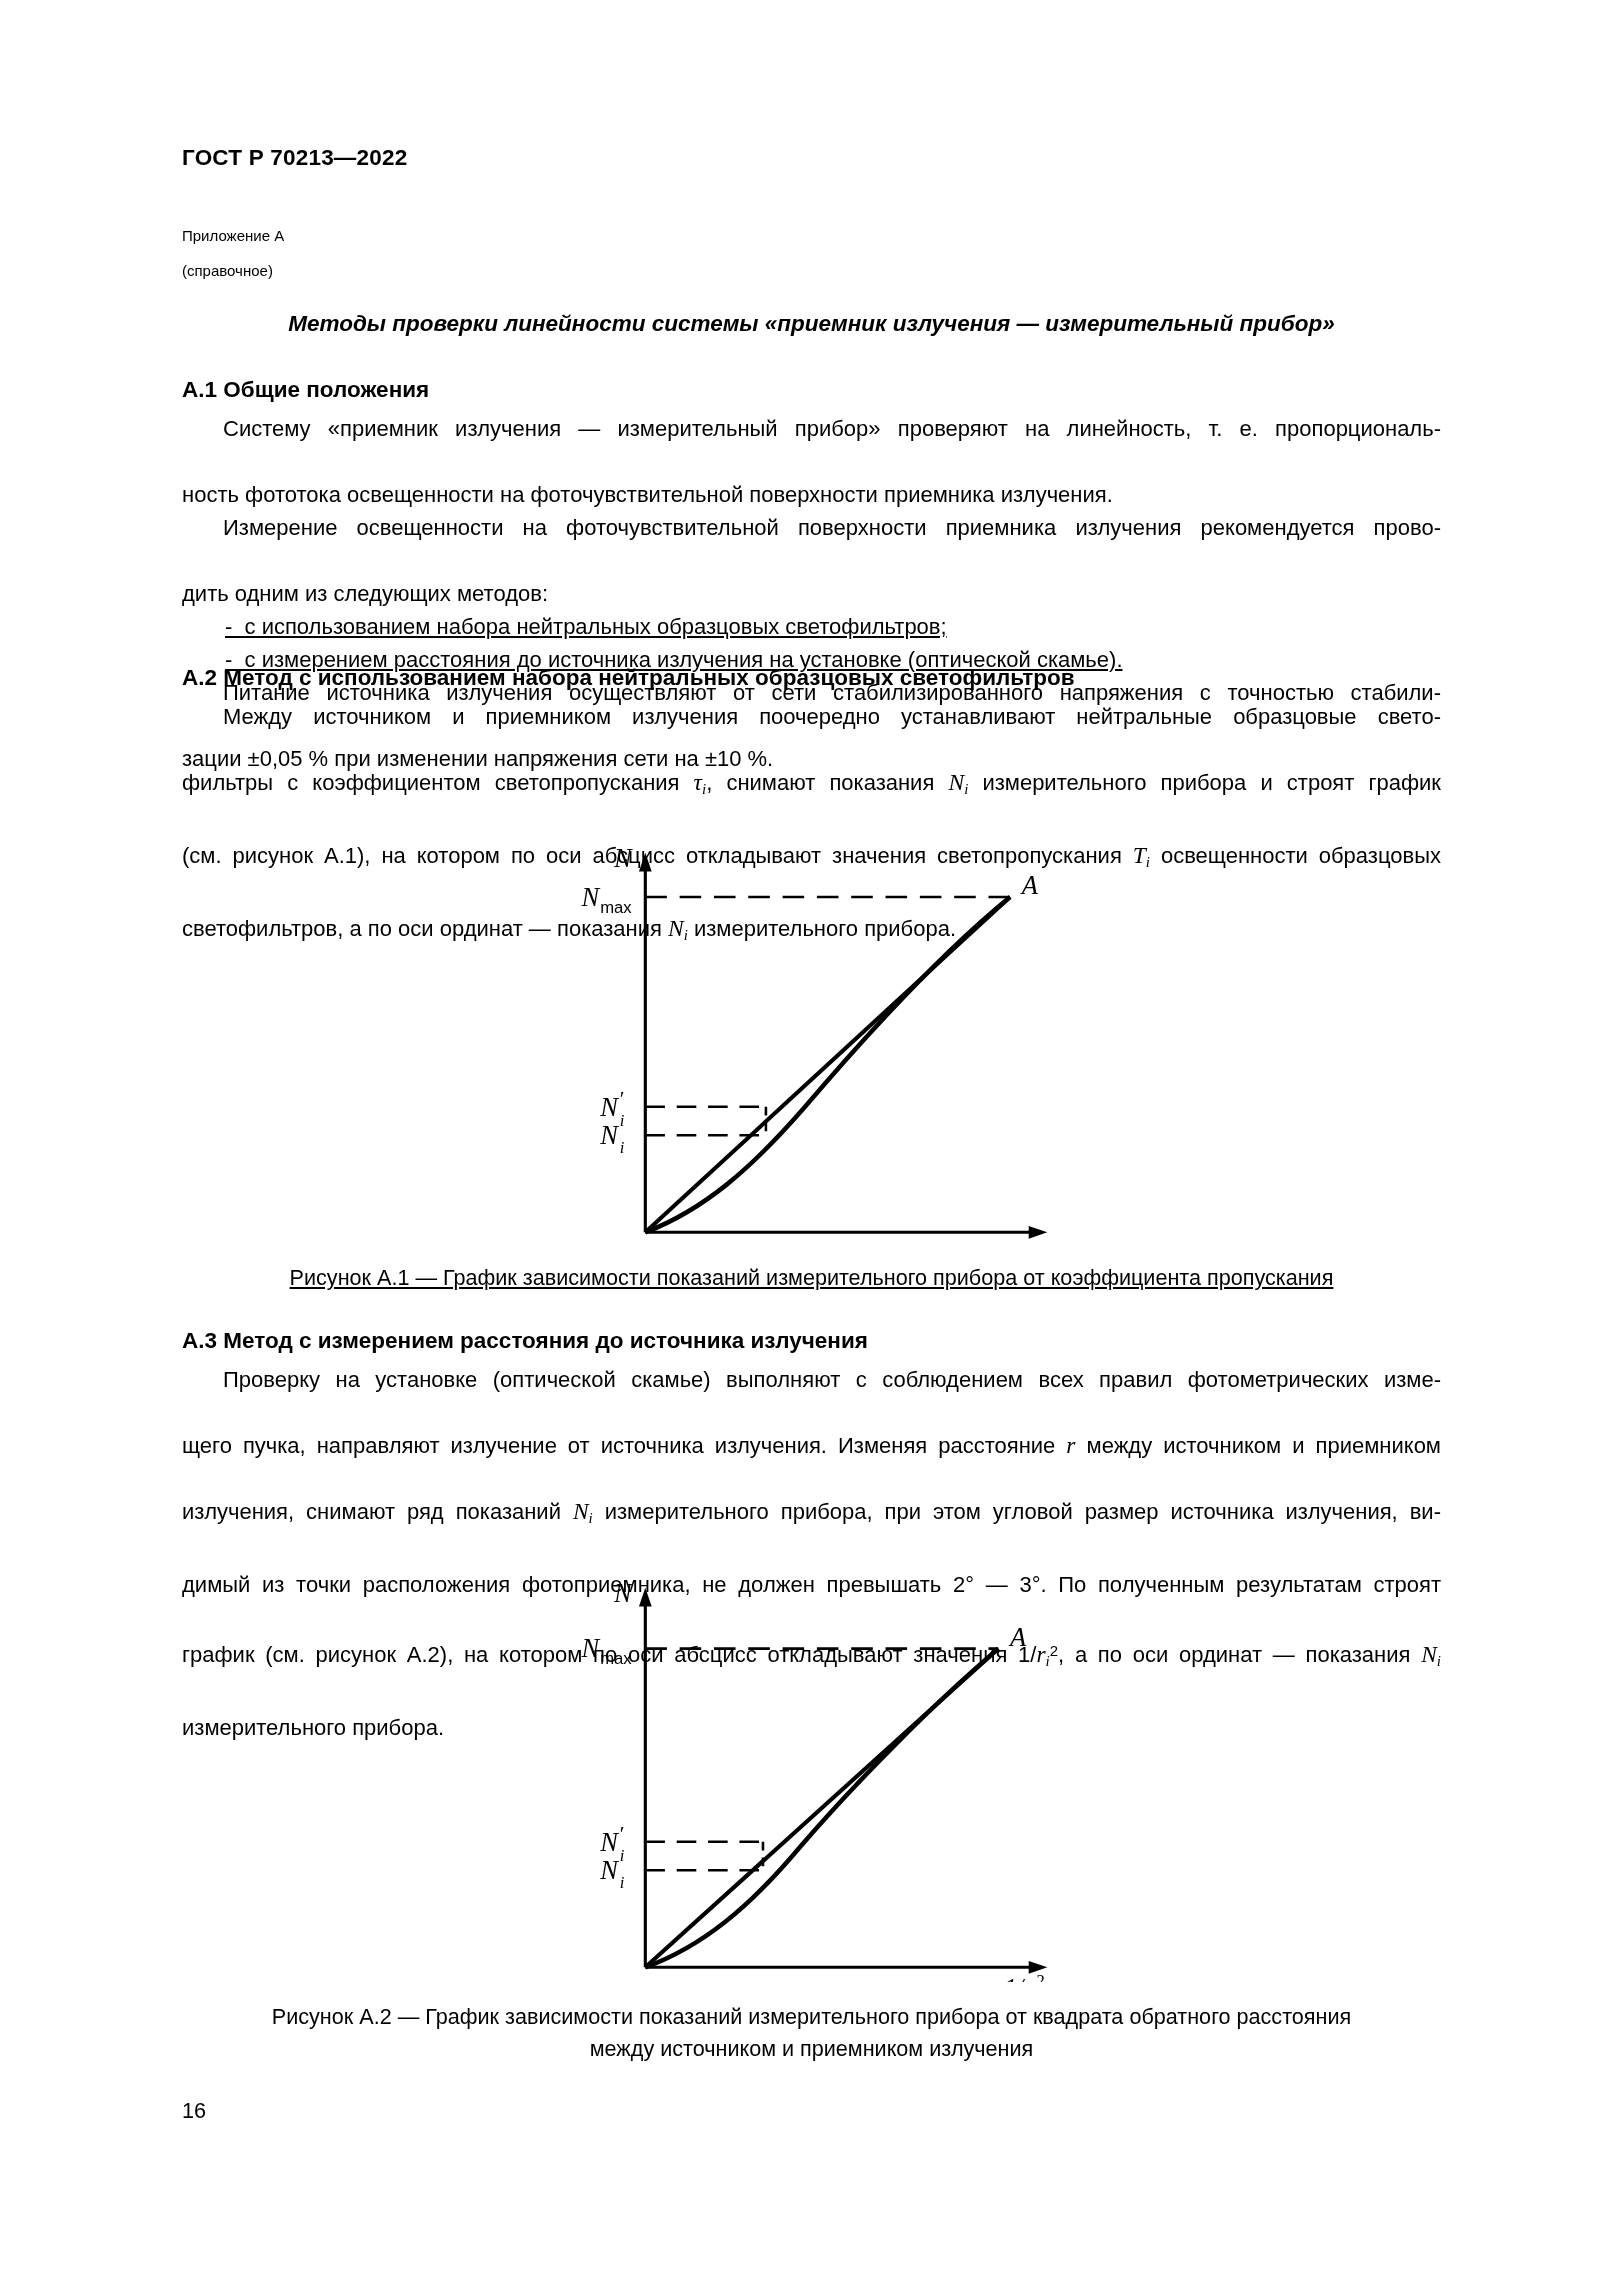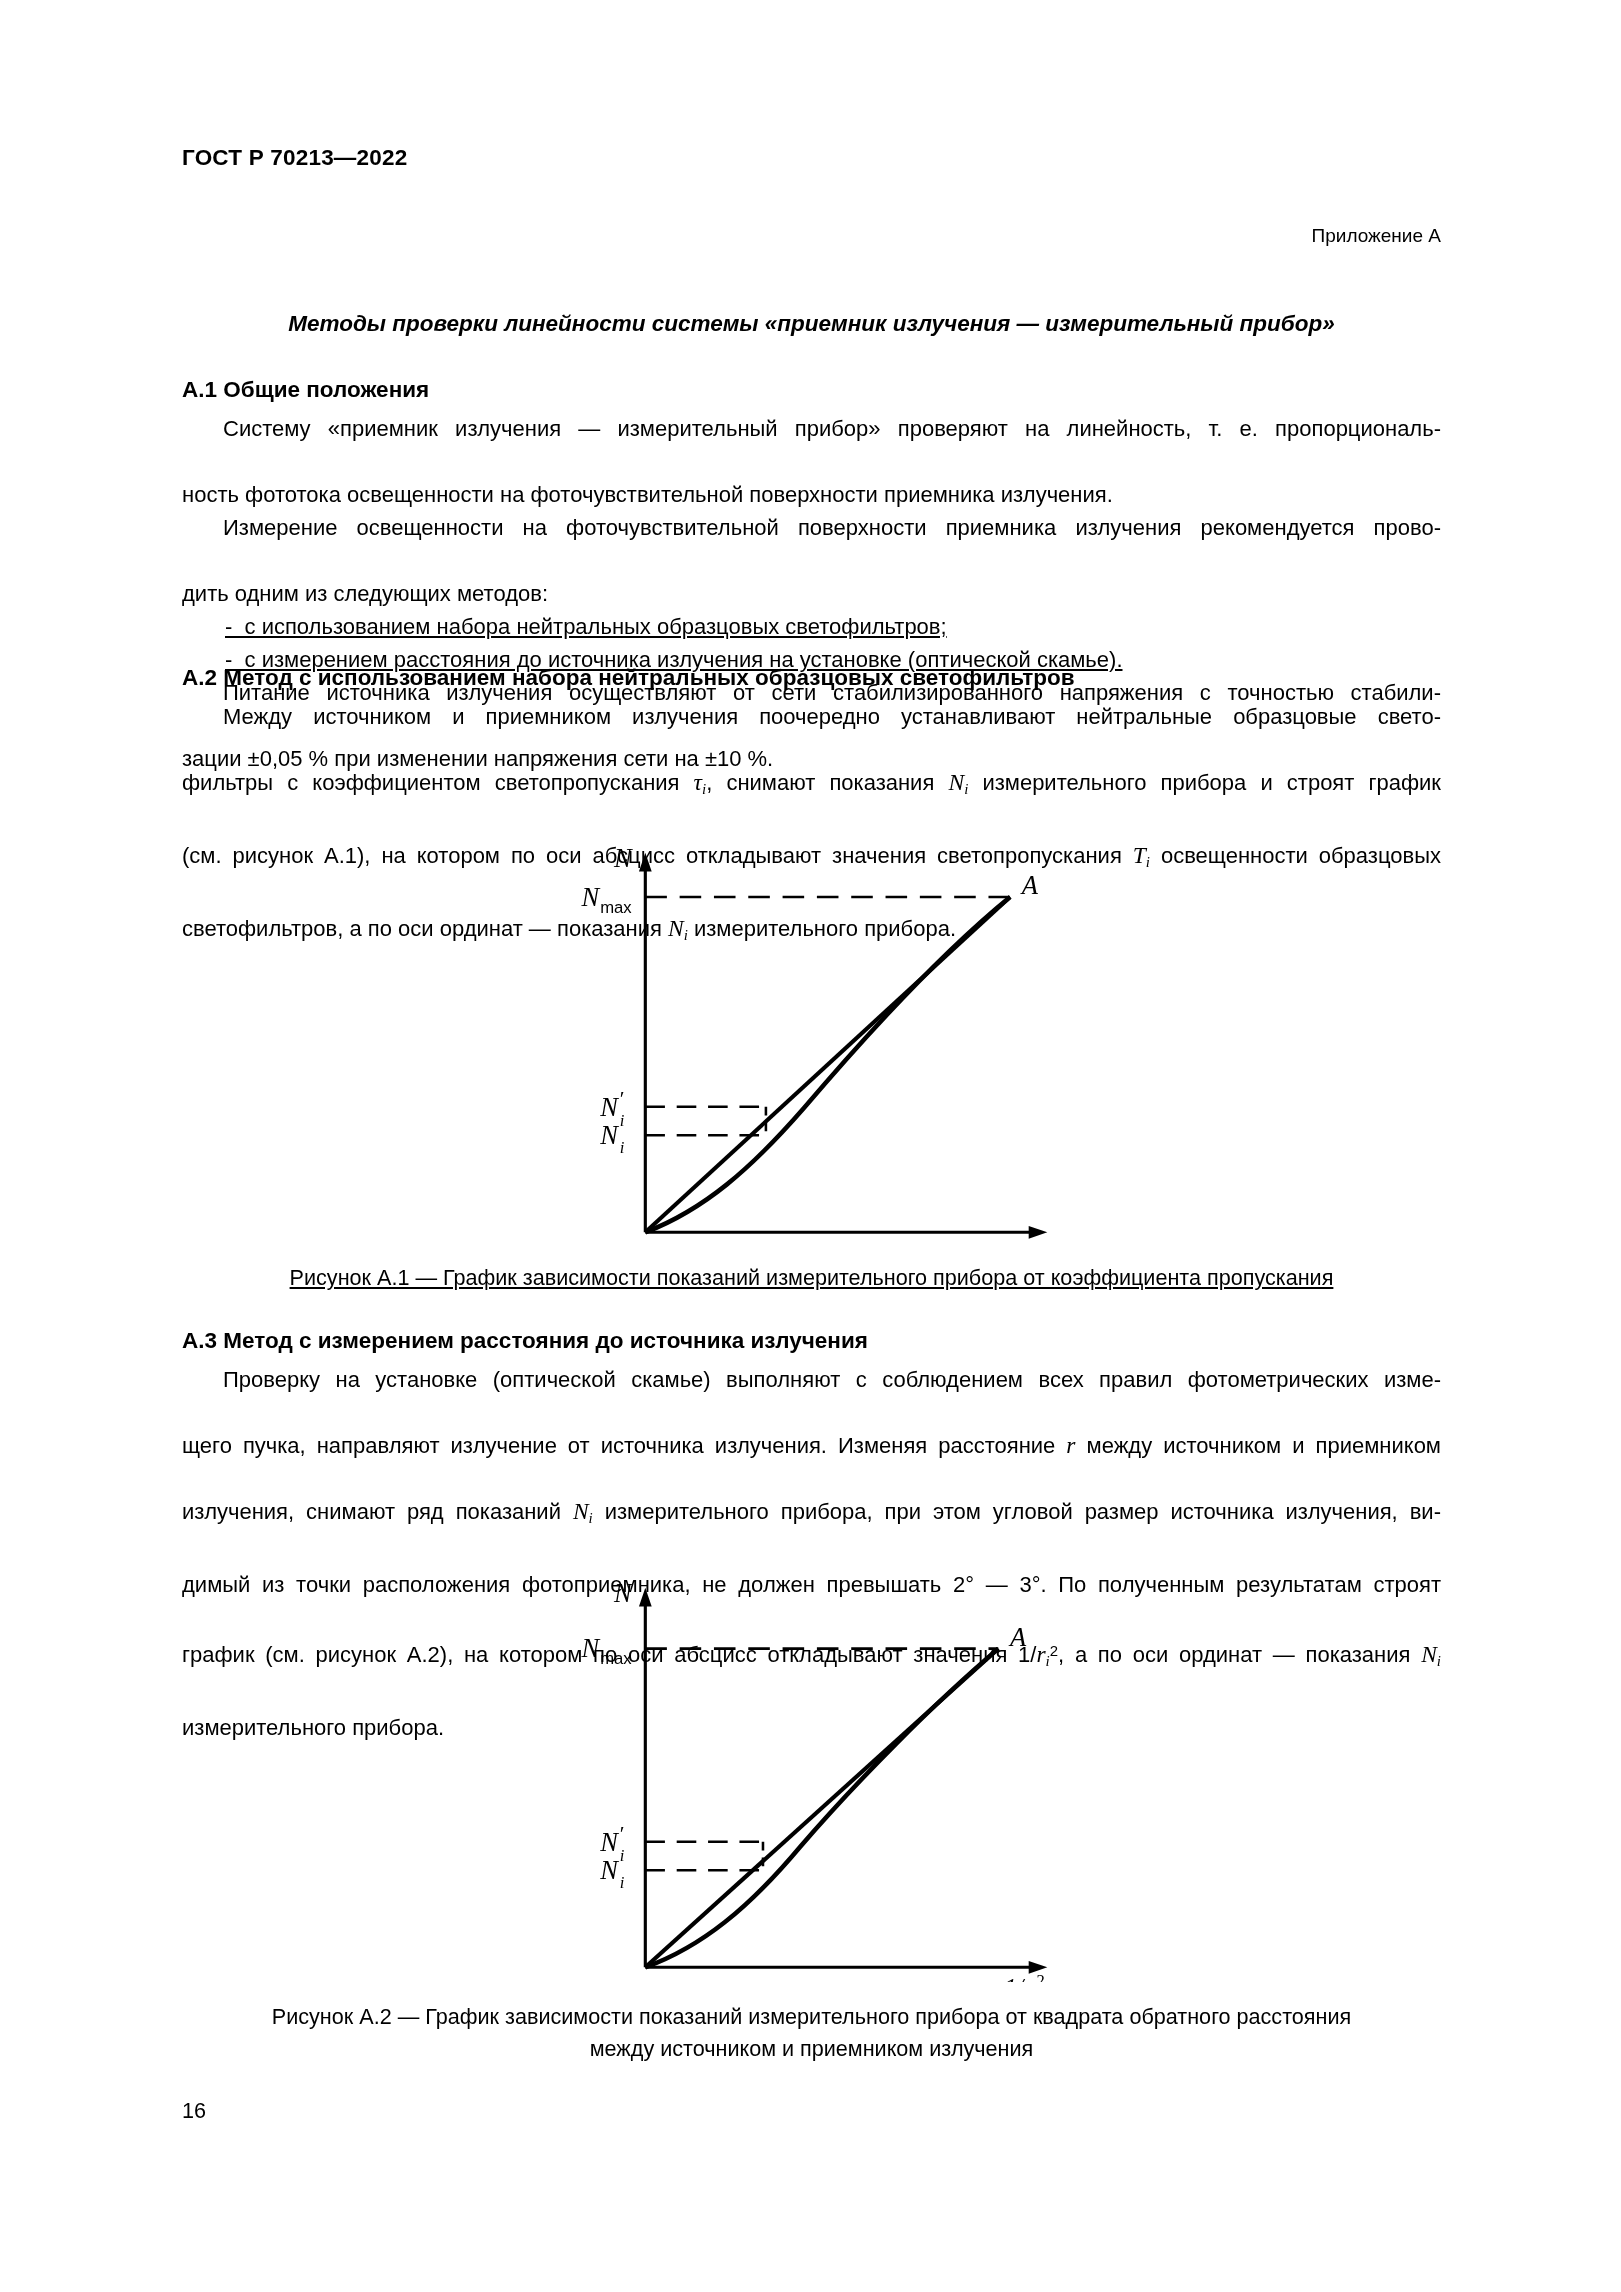--- a/index.html
+++ b/index.html
@@ -30,22 +30,22 @@
     font-size: 22.5px;
     font-weight: bold;
     letter-spacing: 0.2px;
   }
 
   .annex-block {
     position: absolute;
     left: 182px;
     top: 218px;
     width: 1259px;
-    text-align: right;
-    font-size: 19px;
+    text-align: left;
+    font-size: 15px;
     line-height: 35px;
   }
 
   .annex-title {
     position: absolute;
     left: 182px;
     top: 309px;
     width: 1259px;
     text-align: center;
     font-size: 22.5px;
@@ -141,20 +141,21 @@
 </style>
 </head>
 <body>
 
 <div class="page">
 
   <div class="doc-header">ГОСТ Р 70213—2022</div>
 
   <div class="annex-block">
     <div>Приложение А</div>
+    <div>(справочное)</div>
   </div>
 
   <div class="annex-title">Методы проверки линейности системы «приемник излучения — измерительный прибор»</div>
 
   <div class="blk" style="top:377px;">
     <div class="sec-head">А.1  Общие положения</div>
     <div class="lines" style="margin-top:8.8px;">
       <span class="jline"><span class="indent"></span><span>Систему «приемник излучения — измерительный прибор» проверяют на линейность, т. е. пропорциональ-</span></span>
       <span class="ln">ность фототока освещенности на фоточувствительной поверхности приемника излучения.</span>
       <span class="jline"><span class="indent"></span><span>Измерение освещенности на фоточувствительной поверхности приемника излучения рекомендуется прово-</span></span>

